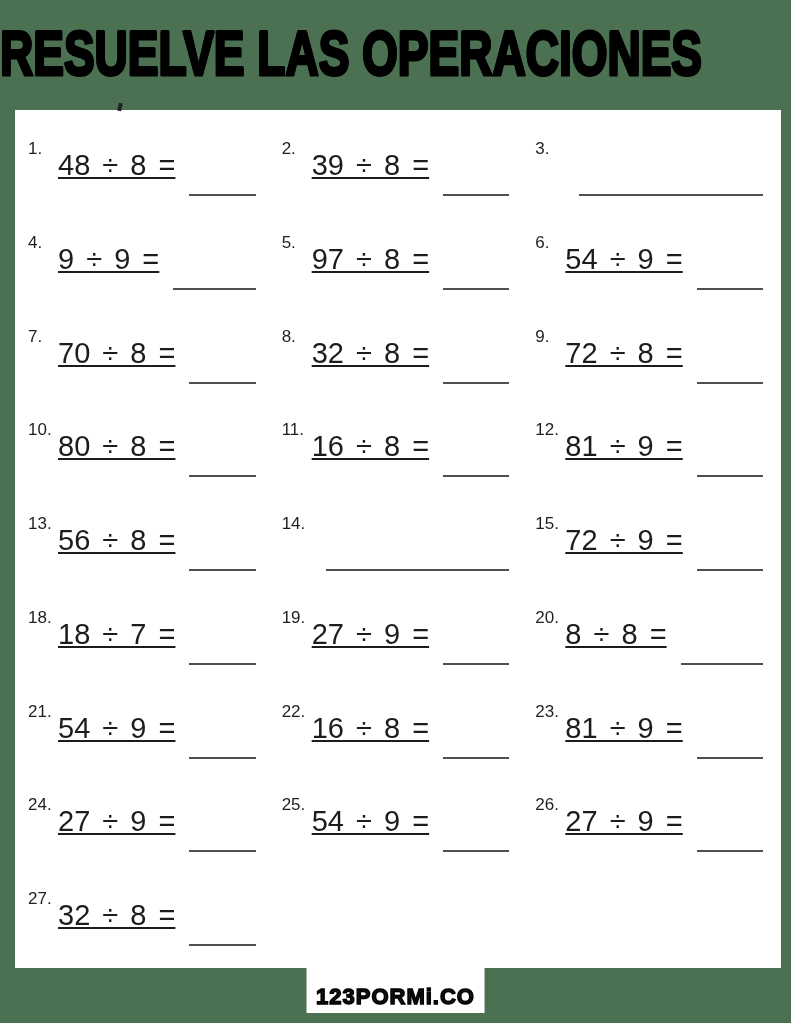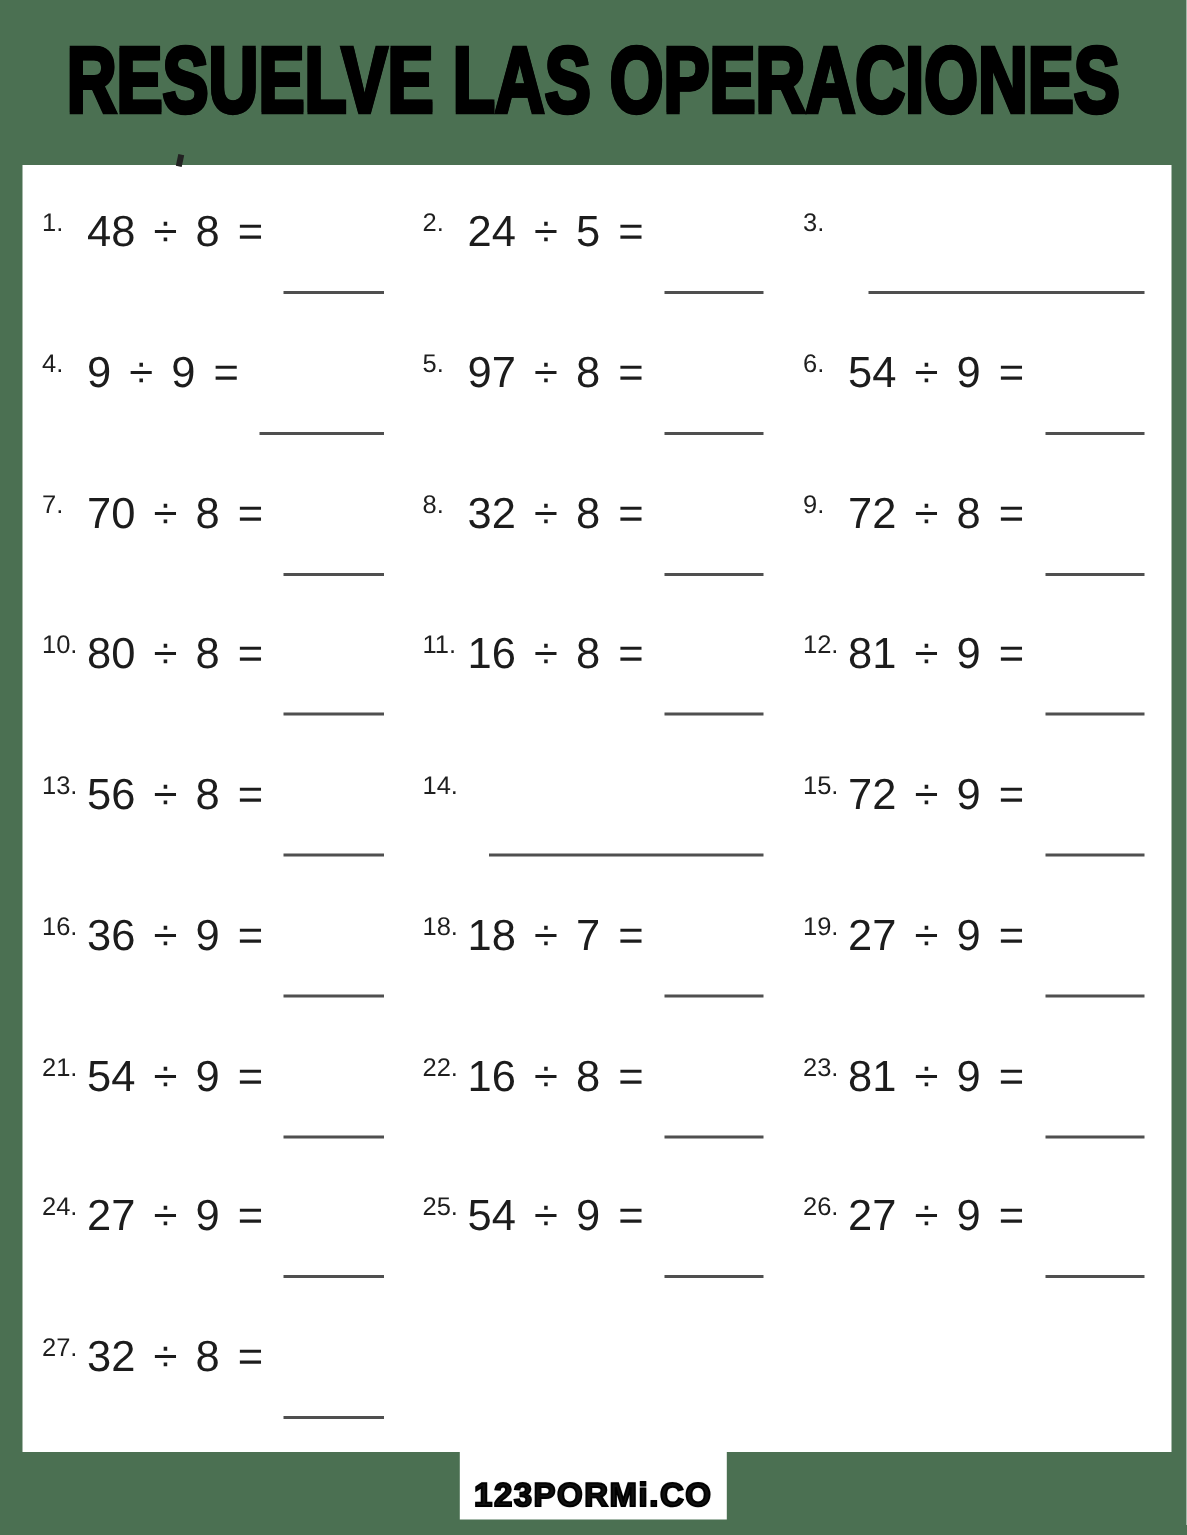--- a/index.html
+++ b/index.html
@@ -14,21 +14,21 @@
     background: #4b7052;
     font-family: "Liberation Sans", sans-serif;
   }
 
   
   .title {
     position: absolute;
     top: 26px;
     left: 0;
     width: 791px;
-    text-align: center;
+    text-align: left;
     color: #000;
     font-weight: bold;
     font-size: 46px;
     letter-spacing: 0px;
     white-space: nowrap;
   }
   .title .stretch {
     display: inline-block;
     transform: scaleY(1.35);
     transform-origin: center;
@@ -76,24 +76,25 @@
     font-size: 17px;
     color: #1f1f1f;
     min-width: 30px;
     margin-top: 1px;
     flex: none;
   }
   .pexpr {
     font-size: 29px;
     color: #1c1c1c;
     line-height: 1;
-    margin-top: 3px;
+    margin-top: 13px;
     white-space: nowrap;
     word-spacing: 4px;
     flex: none;
+    text-decoration: underline;
   }
   .pblank {
     flex: 1 1 auto;
     height: 56px;
     margin-left: 14px;
     margin-right: 10px;
     border-bottom: 2.5px solid #4f4f4f;
     min-width: 55px;
   }
 
@@ -125,21 +126,21 @@
 
 <div class="paper">
   <div class="grid">
       <div class="problem">
     <span class="pnum">1.</span>
     <span class="pexpr">48 ÷ 8 =</span>
     <span class="pblank"></span>
   </div>
       <div class="problem">
     <span class="pnum">2.</span>
-    <span class="pexpr">24 ÷ 5 =</span>
+    <span class="pexpr">39 ÷ 8 =</span>
     <span class="pblank"></span>
   </div>
       <div class="problem">
     <span class="pnum">3.</span>
     <span class="pblank"></span>
   </div>
       <div class="problem">
     <span class="pnum">4.</span>
     <span class="pexpr">9 ÷ 9 =</span>
     <span class="pblank"></span>
@@ -192,32 +193,32 @@
       <div class="problem">
     <span class="pnum">14.</span>
     <span class="pblank"></span>
   </div>
       <div class="problem">
     <span class="pnum">15.</span>
     <span class="pexpr">72 ÷ 9 =</span>
     <span class="pblank"></span>
   </div>
       <div class="problem">
-    <span class="pnum">16.</span>
-    <span class="pexpr">36 ÷ 9 =</span>
-    <span class="pblank"></span>
-  </div>
-      <div class="problem">
     <span class="pnum">18.</span>
     <span class="pexpr">18 ÷ 7 =</span>
     <span class="pblank"></span>
   </div>
       <div class="problem">
     <span class="pnum">19.</span>
     <span class="pexpr">27 ÷ 9 =</span>
+    <span class="pblank"></span>
+  </div>
+      <div class="problem">
+    <span class="pnum">20.</span>
+    <span class="pexpr">8 ÷ 8 =</span>
     <span class="pblank"></span>
   </div>
       <div class="problem">
     <span class="pnum">21.</span>
     <span class="pexpr">54 ÷ 9 =</span>
     <span class="pblank"></span>
   </div>
       <div class="problem">
     <span class="pnum">22.</span>
     <span class="pexpr">16 ÷ 8 =</span>

